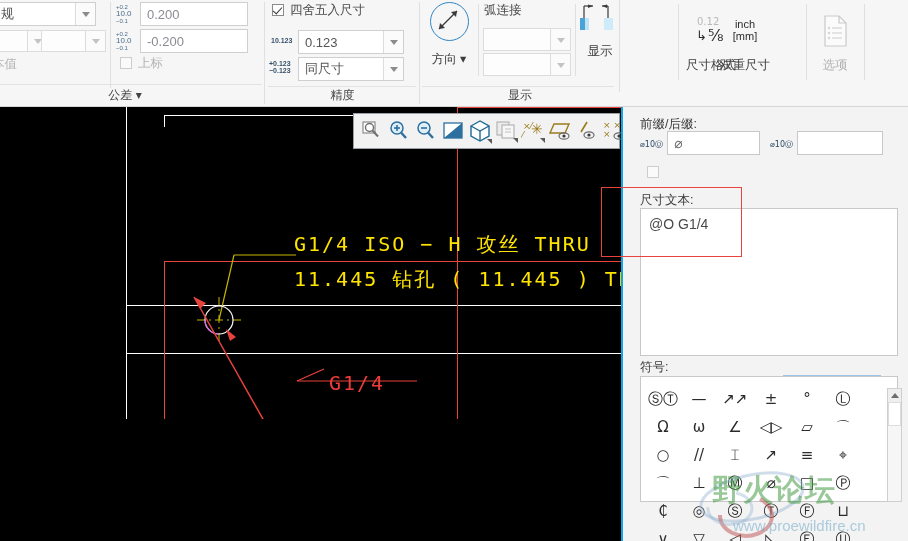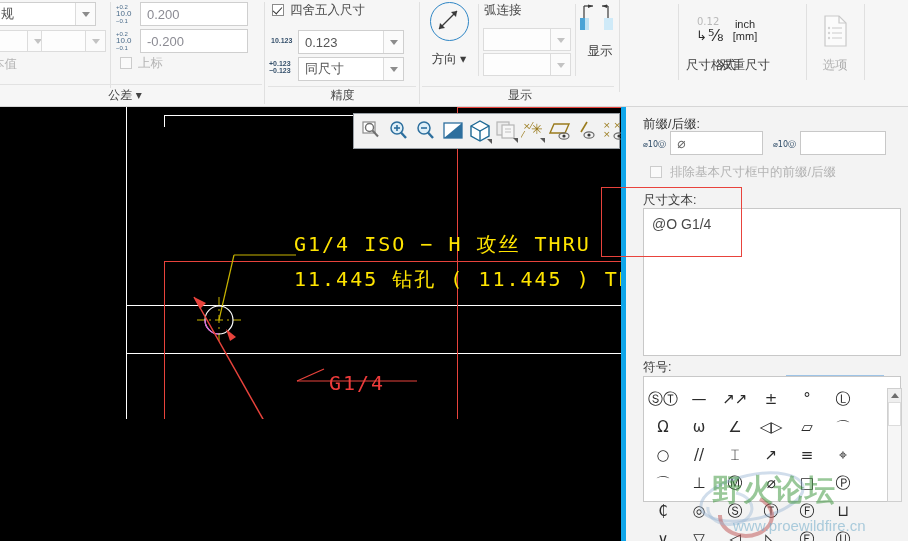--- a/index.html
+++ b/index.html
@@ -55,21 +55,21 @@
   .circ{position:absolute;width:37px;height:37px;border-radius:50%;border:1.6px solid #2f86c5;}
 
   
   .ftoolbar{position:absolute;left:353px;top:113px;width:267px;height:36px;
             background:#f2f2f2;border:1px solid #9aa0a6;box-sizing:border-box;
             display:flex;align-items:center;padding-left:5px;}
   .ftoolbar .ti{width:26px;height:26px;position:relative;margin-right:1px;}
 
   
   .panel{position:absolute;left:621px;top:107px;width:287px;height:434px;background:#f3f3f3;
-         border-left:5px solid #0ea5e9;box-sizing:border-box;}
+         border-left:2px solid #0ea5e9;box-sizing:border-box;}
   .plabel{position:absolute;font-size:12.5px;color:#3a3a3a;white-space:nowrap;}
   .pinput{position:absolute;box-sizing:border-box;border:1px solid #c8c8c8;background:#fff;}
   .pbigbox{position:absolute;box-sizing:border-box;border:1px solid #c8c8c8;background:#fff;}
   .pbtn{position:absolute;box-sizing:border-box;border:1px solid #9dc3e6;background:#f1f1f1;
         font-size:12.5px;color:#333;display:flex;align-items:center;justify-content:center;}
   .symgrid{position:absolute;left:639px;top:382px;width:248px;height:126px;
            display:grid;grid-template-columns:repeat(6,36px);grid-auto-rows:28px;
            padding-left:6px;padding-top:3px;box-sizing:border-box;}
   .sym{display:flex;align-items:center;justify-content:center;font-size:15px;color:#2b2b2b;
        font-family:"DejaVu Sans",sans-serif;}
@@ -371,21 +371,20 @@
     <span style="position:absolute;left:17px;top:32px;font-size:8px;color:#2c4a66;font-family:'DejaVu Sans',sans-serif;">⌀10Ⓞ</span>
     <div class="pinput" style="left:44px;top:24px;width:93px;height:24px;">
       <span style="position:absolute;left:6px;top:3px;font-size:14px;color:#6b6b6b;font-family:'DejaVu Sans',sans-serif;">⌀</span>
     </div>
     <span style="position:absolute;left:147px;top:32px;font-size:8px;color:#2c4a66;font-family:'DejaVu Sans',sans-serif;">⌀10Ⓞ</span>
     <div class="pinput" style="left:174px;top:24px;width:86px;height:24px;">
       <span style="position:absolute;left:6px;top:3px;font-size:14px;color:#6b6b6b;"></span>
     </div>
 
     <span class="chk dis" style="left:24px;top:59px;"></span>
-    <span class="lbl dis" style="left:44px;top:57px;">排除基本尺寸框中的前缀/后缀</span>
 
     <span class="plabel" style="left:17px;top:85px;">尺寸文本:</span>
     <div class="pbigbox" style="left:17px;top:101px;width:258px;height:148px;">
       <span style="position:absolute;left:8px;top:7px;font-size:14px;color:#4a4a4a;">@O G1/4</span>
       <div class="pbtn" style="left:142px;top:166px;width:98px;height:30px;">设置尺寸文本</div>
     </div>
 
     <span class="plabel" style="left:17px;top:252px;">符号:</span>
     <div class="pbigbox" style="left:17px;top:269px;width:258px;height:126px;"></div>
   </div>

